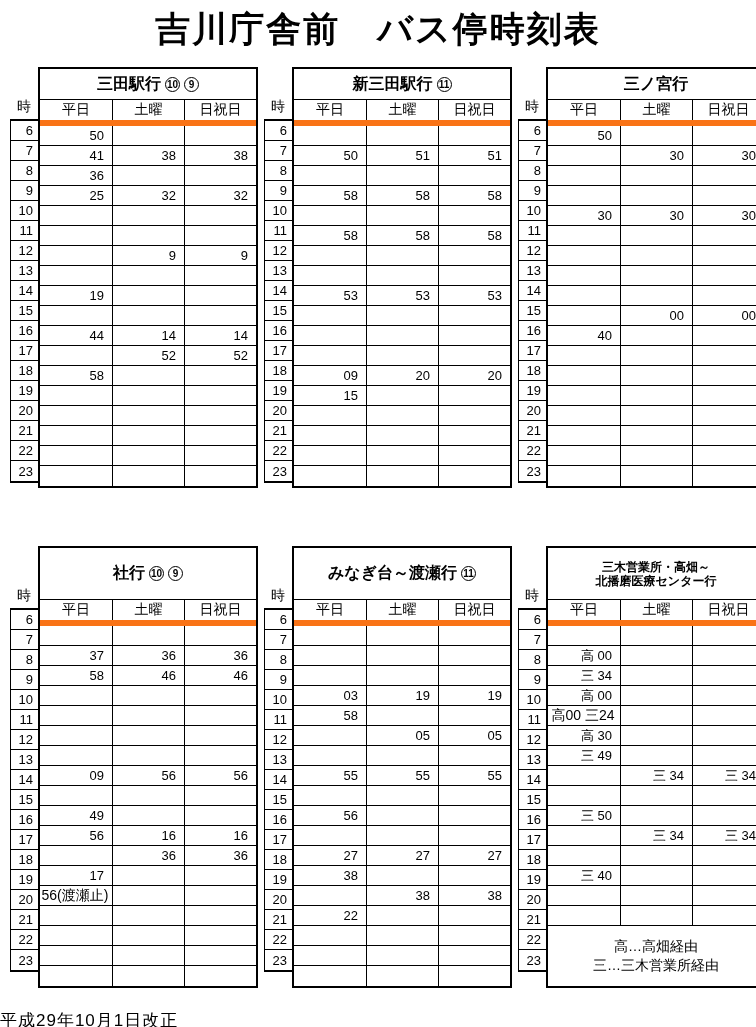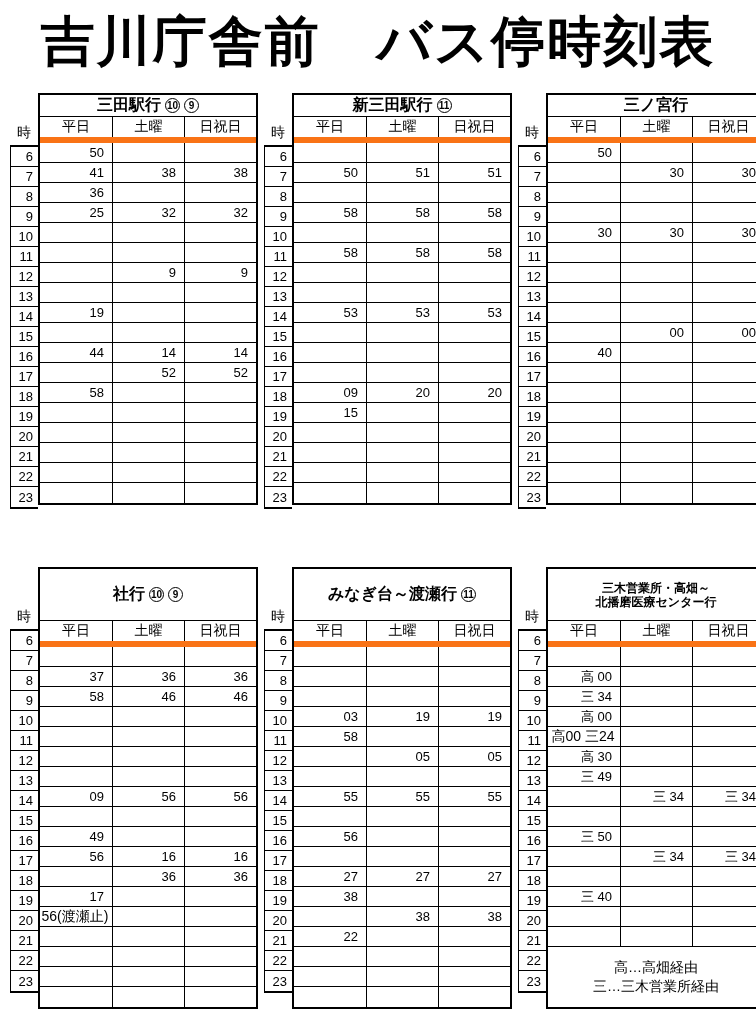--- a/index.html
+++ b/index.html
@@ -1,20 +1,20 @@
 <!DOCTYPE html>
 <html><head>
 <meta charset="utf-8">
 <style>
   html,body{margin:0;padding:0;background:#fff;color:#000;}
   body{font-family:"Liberation Sans","DejaVu Sans",sans-serif; width:756px; height:1027px; position:relative;}
   .page{padding-top:6px;}
   h1.page-title{
     margin:0 0 14px 0; text-align:center;
-    font-size:54px; font-weight:bold; letter-spacing:2px;
+    font-size:35px; font-weight:bold; letter-spacing:2px;
   }
   .tables-row{display:flex; justify-content:flex-start; padding-left:10px; gap:6px;}
   .tables-row.bottom{margin-top:58px;}
   .tgroup{display:flex; align-items:flex-start;}
   
   .hourcol{width:28px; box-sizing:border-box; border-bottom:2px solid #000;}
   .hour-spacer{height:28px;}
   .tgroup.tall .hour-spacer{height:38px;}
   .hour-head{
     height:26px; box-sizing:border-box; border-bottom:2px solid #000;
@@ -24,21 +24,21 @@
   .hour-cell{
     height:20px; box-sizing:border-box;
     border-left:1px solid #000; border-bottom:1px solid #000;
     display:flex; align-items:center; justify-content:flex-end;
     padding-right:5px; font-size:13px;
   }
   .hour-cell:last-child{border-bottom:none;}
   
   .daybox{width:216px; box-sizing:content-box; border:2px solid #000;}
   .tbl-title{
-    height:22px; box-sizing:border-box; border-bottom:1px solid #000;
+    height:31px; box-sizing:border-box; border-bottom:1px solid #000;
     display:flex; align-items:center; justify-content:center; gap:3px;
     font-size:16px; font-weight:bold; white-space:nowrap;
   }
   .tgroup.tall .tbl-title{height:52px;}
   .tbl-title.twoline{flex-direction:column; gap:0; font-size:12px; line-height:14px;}
   .badge{
     display:inline-flex; align-items:center; justify-content:center;
     width:15px; height:15px; box-sizing:border-box;
     border:1.5px solid #000; border-radius:50%;
     font-size:10px; font-weight:bold; margin-left:1px;

